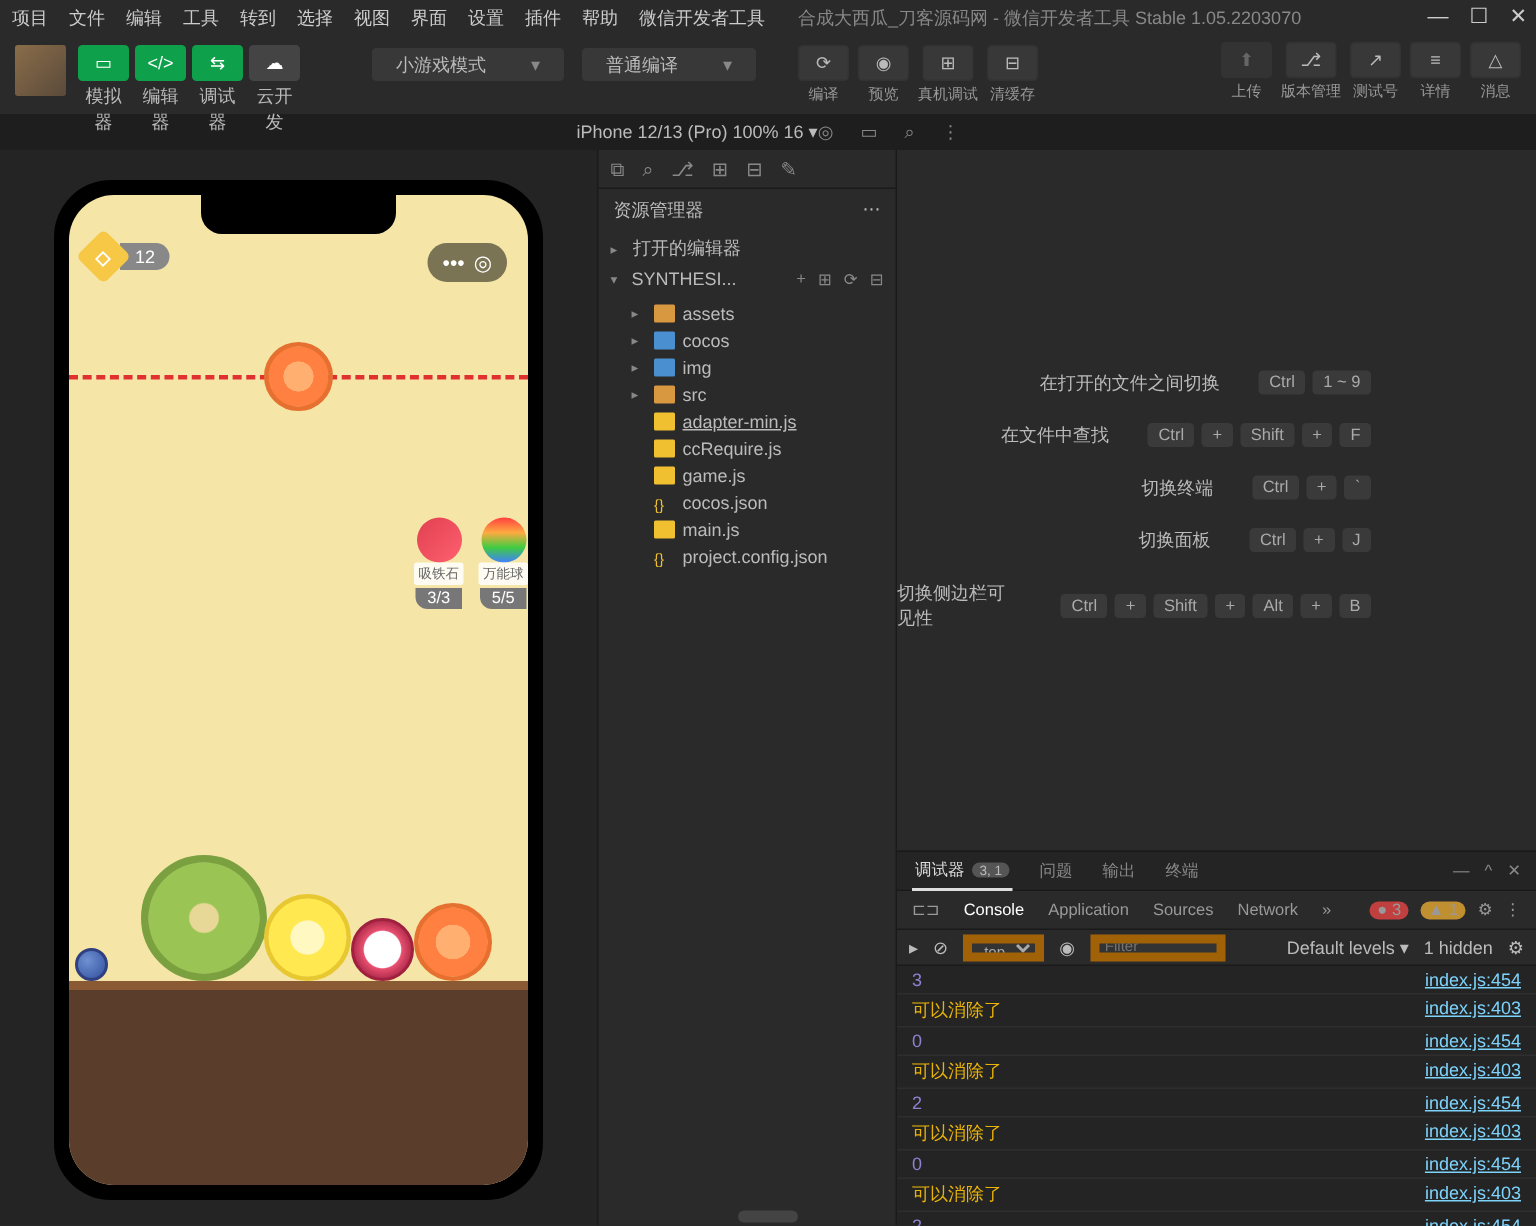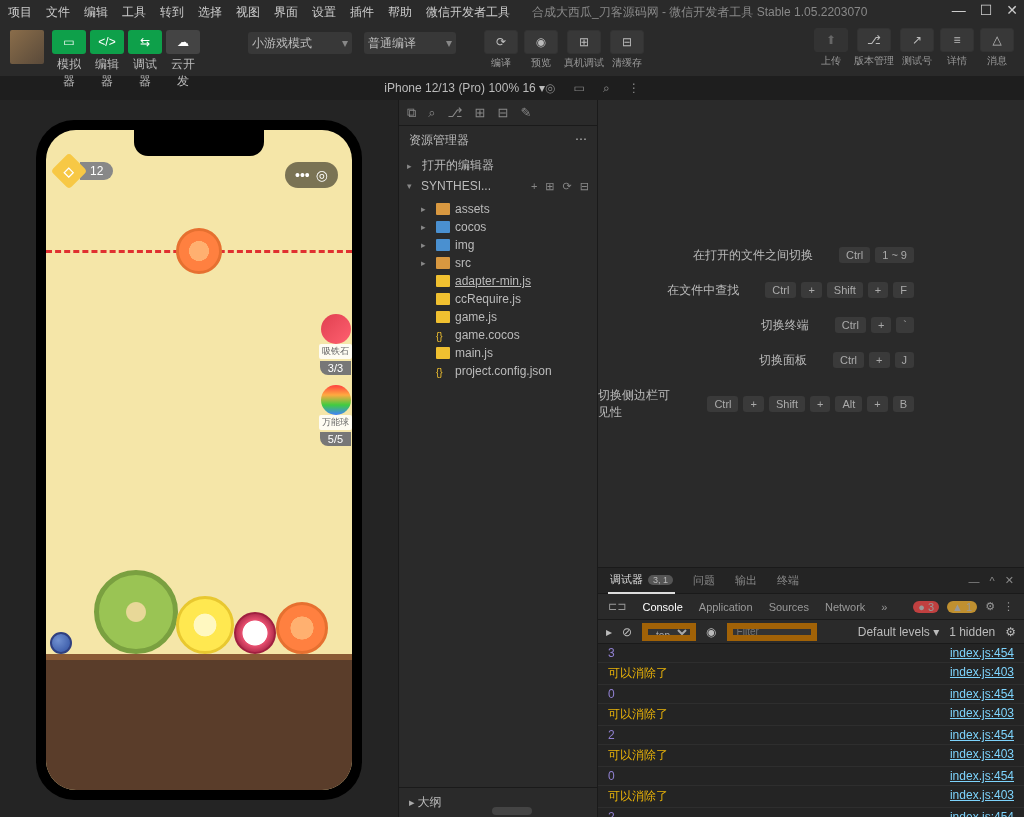--- a/index.html
+++ b/index.html
@@ -11,21 +11,21 @@
 .winctrl span{color:#ccc;font-size:14px;cursor:pointer}
 .toolbar{height:52px;background:#2a2a2a;display:flex;align-items:flex-start;padding:4px 10px;gap:8px}
 .avatar{width:34px;height:34px;background:linear-gradient(135deg,#8a6d4a,#5a4a3a);border-radius:2px;margin-top:2px}
 .tbgroup{display:flex;flex-direction:column;align-items:center;gap:2px;margin-top:2px}
 .tbbtns{display:flex;gap:4px}
 .gbtn{width:34px;height:24px;background:#0ea04a;border-radius:3px;display:flex;align-items:center;justify-content:center;color:#fff;cursor:pointer}
 .gbtn.dim{background:#444}
 .tblabels{display:flex;gap:4px;font-size:10px;color:#999}
 .tblabels span{width:34px;text-align:center}
 .selects{display:flex;gap:12px;margin-left:40px;margin-top:4px}
-.sel{height:22px;background:#383838;border-radius:3px;display:flex;align-items:center;padding:0 4px;color:#bbb;cursor:pointer;gap:30px}
+.sel{height:22px;background:#383838;border-radius:3px;display:flex;align-items:center;padding:0 16px;color:#bbb;cursor:pointer;gap:30px}
 .sel::after{content:"▾";color:#888}
 .tbright{display:flex;gap:6px;margin-left:20px;margin-top:2px}
 .tbrcol{display:flex;flex-direction:column;align-items:center;gap:2px}
 .tbricon{width:34px;height:24px;background:#383838;border-radius:3px;display:flex;align-items:center;justify-content:center;color:#bbb;cursor:pointer;border:1px solid #333}
 .tbricon.dim{background:#333;color:#666}
 .tbrlabel{font-size:10px;color:#999}
 .tbfarright{position:absolute;right:10px;top:28px;display:flex;gap:6px}
 .statusbar{height:24px;background:#1e1e1e;display:flex;align-items:center;padding:0 10px;color:#aaa;font-size:11px;justify-content:center}
 .sbicons{display:flex;gap:18px}
 .sbicons span{cursor:pointer;color:#888}
@@ -35,21 +35,21 @@
 .notch{position:absolute;top:10px;left:50%;transform:translateX(-50%);width:130px;height:26px;background:#000;border-radius:0 0 14px 14px;z-index:5}
 .screen{width:100%;height:100%;background:#f5e6a8;border-radius:30px;position:relative;overflow:hidden}
 .gametop{position:absolute;top:28px;left:10px;display:flex;align-items:center;gap:4px}
 .coin{width:26px;height:26px;background:#f7c845;transform:rotate(45deg);border-radius:4px;display:flex;align-items:center;justify-content:center}
 .coin span{transform:rotate(-45deg);color:#fff;font-weight:bold;font-size:13px}
 .scoretag{background:#888;color:#fff;padding:2px 10px;border-radius:0 10px 10px 0;font-size:12px;margin-left:-6px}
 .topbtns{position:absolute;top:32px;right:14px;display:flex;gap:6px;background:rgba(0,0,0,0.5);border-radius:16px;padding:5px 10px}
 .topbtns span{color:#fff;font-size:14px}
 .dashline{position:absolute;top:120px;left:0;right:0;border-top:3px dashed #e03030}
 .dropfruit{position:absolute;top:98px;left:50%;transform:translateX(-50%);width:46px;height:46px;border-radius:50%;background:radial-gradient(circle,#ffb070 35%,#ff8040 36%);border:3px solid #e67030}
-.sidepower{position:absolute;right:0;top:184px;display:flex;flex-direction:column;gap:10px}
+.sidepower{position:absolute;right:0;top:215px;display:flex;flex-direction:row;gap:10px}
 .pitem{display:flex;flex-direction:column;align-items:center}
 .picon{width:30px;height:30px;border-radius:50%}
 .picon.red{background:linear-gradient(135deg,#e04050,#ff6070)}
 .picon.rainbow{background:linear-gradient(180deg,#ff4040,#ffaa40,#40cc40,#4080ff)}
 .plabel{background:rgba(255,255,255,0.85);color:#666;font-size:9px;padding:1px 3px;border-radius:2px}
 .pcount{background:#777;color:#fff;padding:1px 8px;border-radius:0 0 0 8px;font-size:11px;margin-top:2px}
 .ground{position:absolute;bottom:0;left:0;right:0;height:130px;background:#5a3d2a}
 .shelf{position:absolute;bottom:122px;left:0;right:0;height:14px;background:#8a5a35}
 .fruit{position:absolute;border-radius:50%}
 .kiwi{width:84px;height:84px;bottom:136px;left:48px;background:radial-gradient(circle,#e8d898 18%,#9ac454 20%);border:5px solid #7aa040}
@@ -296,34 +296,33 @@
           <span>ccRequire.js</span>
         </div>
         <div class="treerow" style="padding-left: 22px;">
           <span class="chev"></span>
           <span class="ficon jsfile"></span>
           <span>game.js</span>
         </div>
         <div class="treerow" style="padding-left: 22px;">
           <span class="chev"></span>
           <span class="ficon jsonfile"></span>
-          <span>game.cocos</span>
+          <span>cocos.json</span>
         </div>
         <div class="treerow" style="padding-left: 22px;">
           <span class="chev"></span>
           <span class="ficon jsfile"></span>
           <span>main.js</span>
         </div>
         <div class="treerow" style="padding-left: 22px;">
           <span class="chev"></span>
           <span class="ficon jsonfile"></span>
           <span>project.config.json</span>
         </div>
       </div>
-    <div class="outline">▸ <span>大纲</span></div>
   </div>
 
   <div class="editcol">
     <div class="shortcuts" id="shortcuts">
         <div class="scrow">
           <span>在打开的文件之间切换</span>
           <div class="keys">
             <span class="key">Ctrl</span>
             <span class="key">1 ~ 9</span>
           </div>

